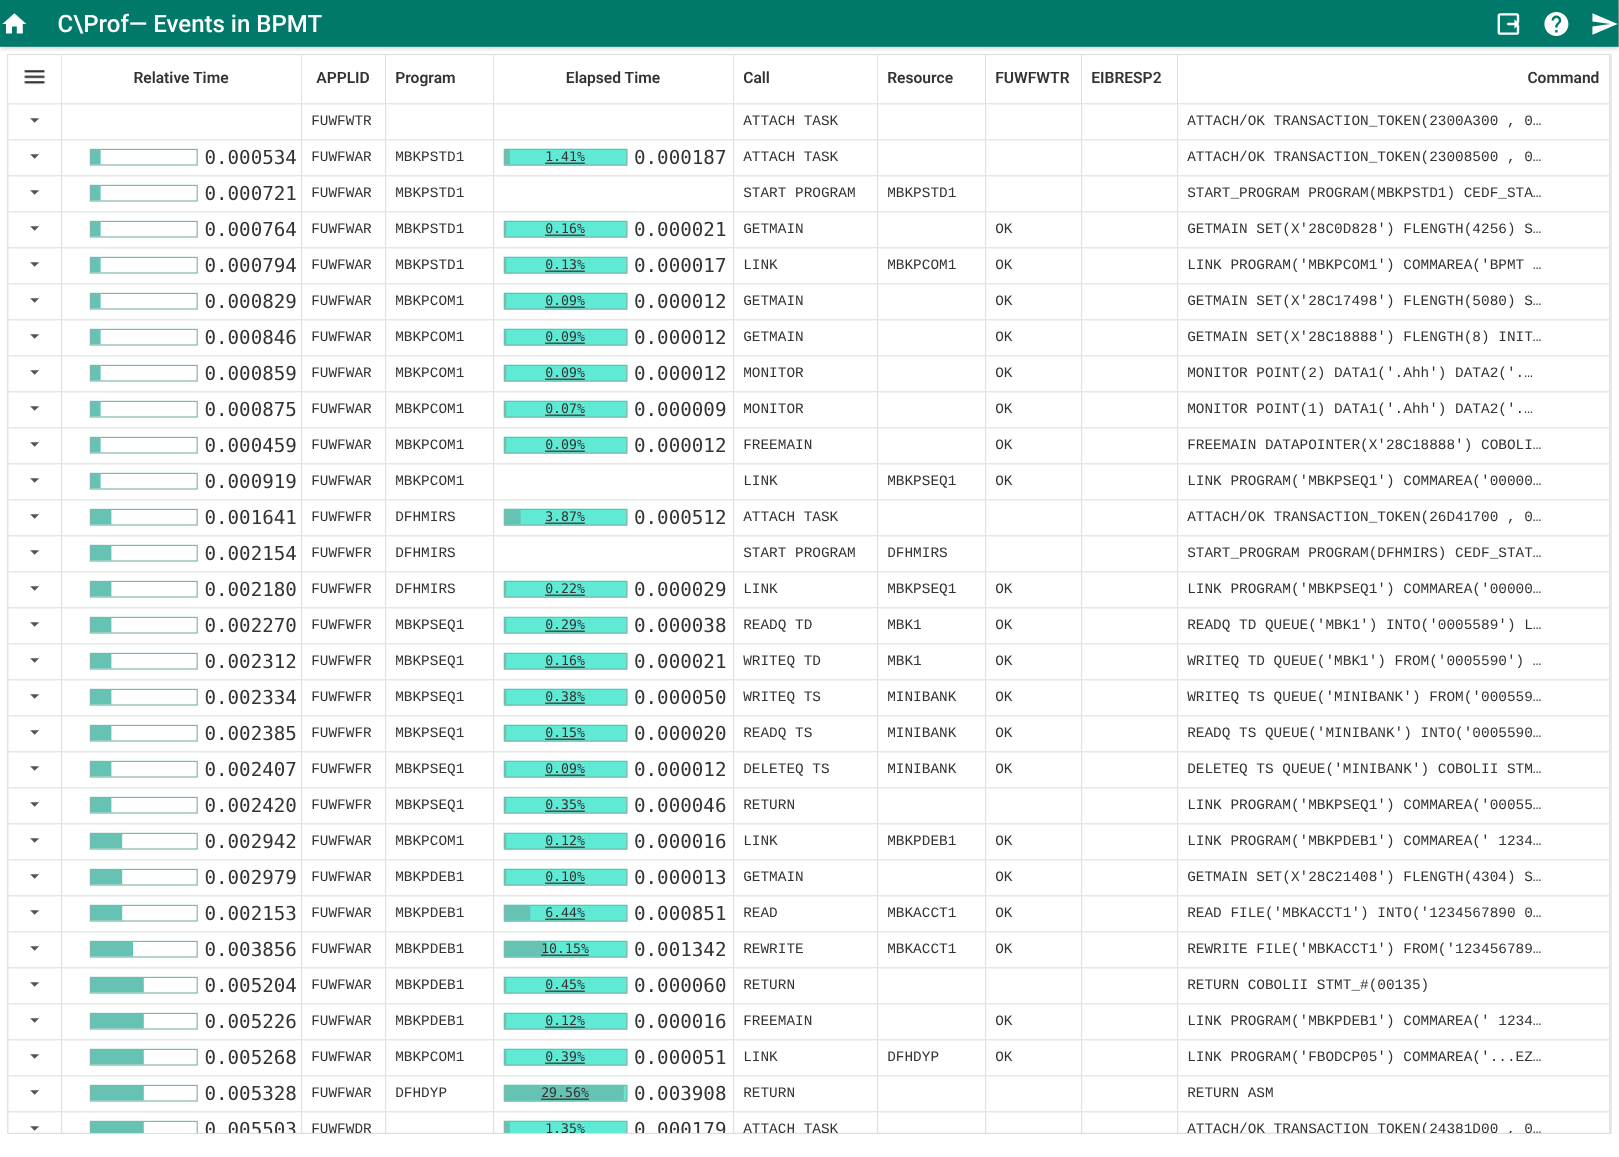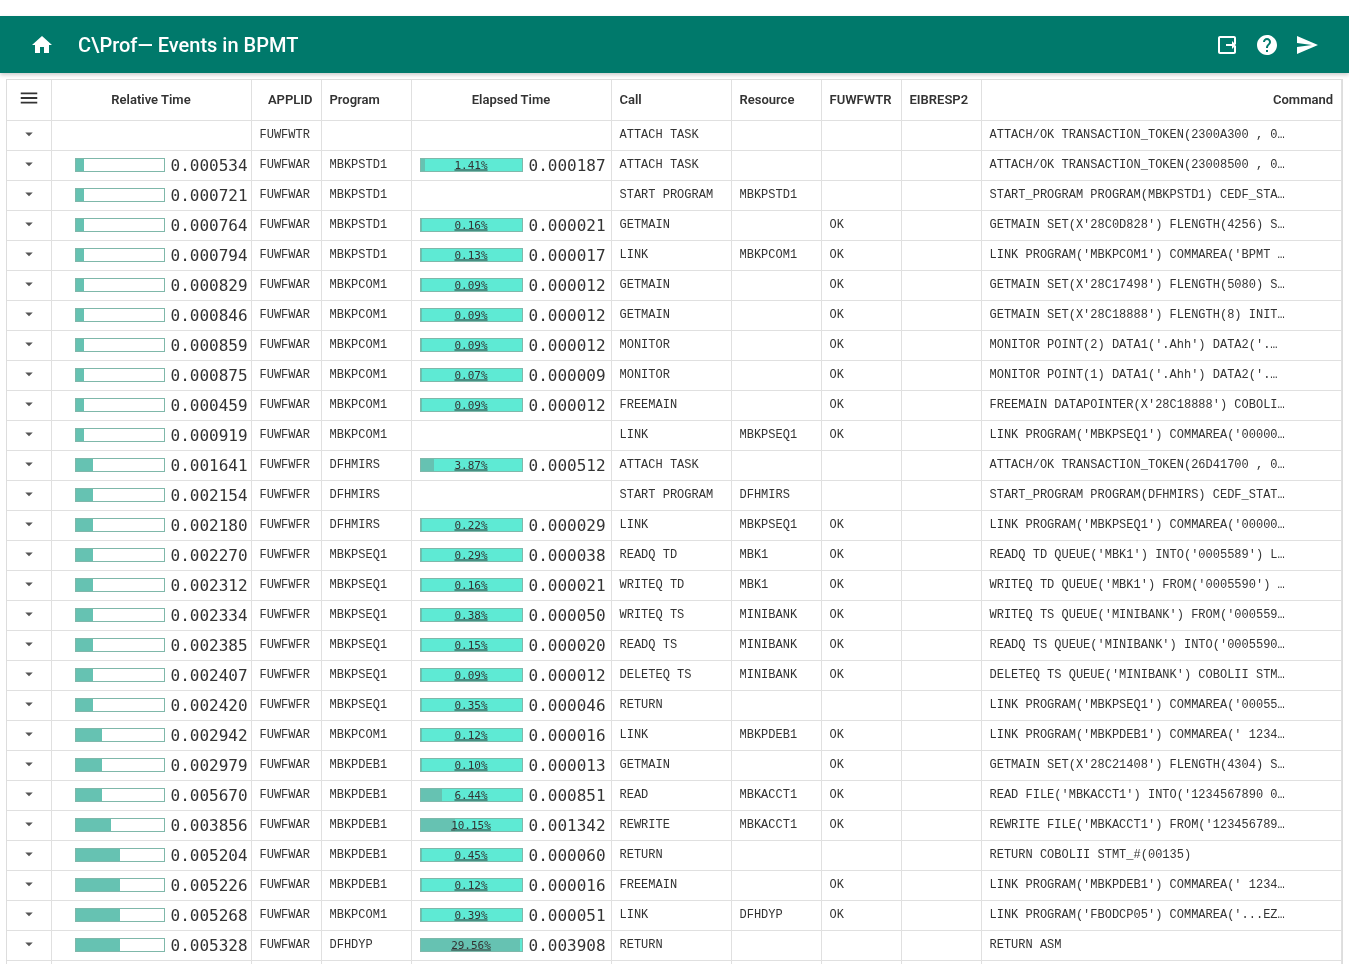--- a/index.html
+++ b/index.html
@@ -1,17 +1,17 @@
 <!DOCTYPE html>
 <html><head>
 <meta charset="utf-8">
 <style>
   * { box-sizing: border-box; margin: 0; padding: 0; }
   body { font-family: -apple-system, BlinkMacSystemFont, "Segoe UI", Roboto, Arial, sans-serif; font-size: 13px; background: #fff; color: #333; }
-  .app-bar { background: #00796b; color: #fff; height: 57px; display: flex; align-items: center; padding: 0 30px; box-shadow: 0 2px 4px rgba(0,0,0,0.2); margin-top: 16px; }
+  .app-bar { background: #00796b; color: #fff; height: 39px; display: flex; align-items: center; padding: 0 0; box-shadow: 0 2px 4px rgba(0,0,0,0.2); }
   .app-bar .home { width: 24px; height: 24px; margin-right: 24px; cursor: pointer; }
   .app-bar .title { font-size: 20px; font-weight: 500; flex: 1; }
   .app-bar .actions { display: flex; gap: 16px; align-items: center; }
   .app-bar .actions .act { width: 24px; height: 24px; cursor: pointer; display:flex; align-items:center; justify-content:center; }
   .app-bar svg { fill: #fff; width: 24px; height: 24px; }
 
   .grid-wrap { border: 1px solid #ddd; margin: 6px; overflow: auto; height: 900px; position: relative; }
   table { border-collapse: collapse; width: 100%; table-layout: fixed; }
   th, td { border-right: 1px solid #e0e0e0; border-bottom: 1px solid #e0e0e0; padding: 4px 8px; white-space: nowrap; overflow: hidden; text-overflow: ellipsis; height: 24px; vertical-align: middle; }
   thead th { background: #fff; font-weight: 600; font-size: 13px; height: 40px; position: sticky; top:0; z-index:2; }
@@ -93,21 +93,21 @@
     <thead>
       <tr>
         <th>
           <span class="hamburger">
             <svg viewBox="0 0 24 24">
                 <path d="M3 18h18v-2H3v2zm0-5h18v-2H3v2zm0-7v2h18V6H3z"></path>
               </svg>
           </span>
         </th>
         <th>Relative Time</th>
-        <th style="text-align:right">APPLID</th>
+        <th style="text-align:center">APPLID</th>
         <th style="text-align:left">Program</th>
         <th>Elapsed Time</th>
         <th style="text-align:left">Call</th>
         <th style="text-align:left">Resource</th>
         <th style="text-align:left">FUWFWTR</th>
         <th style="text-align:left">EIBRESP2</th>
         <th style="text-align:right">Command</th>
       </tr>
     </thead>
     <tbody id="grid-body">
@@ -758,21 +758,21 @@
           <td class="col-expand"><span class="expand-toggle">
               <svg viewBox="0 0 24 24">
                 <path d="M7 10l5 5 5-5z"></path>
               </svg>
             </span></td>
           <td class="col-reltime">
             <div class="reltime-cell">
               <div class="reltime-track">
                 <div class="reltime-fill" style="left: 0px; width: 30%;"></div>
               </div>
-              <div class="reltime-val">0.005670</div>
+              <div class="reltime-val">0.002153</div>
             </div>
           </td>
           <td class="mono">FUWFWAR</td>
           <td class="mono">MBKPDEB1</td>
           <td class="col-elapsed">
             <div class="barcell">
               <div class="bartrack">
                 <div class="barfill" style="width: 21.4667%;"></div>
                 <div class="barlabel">6.44%</div>
               </div>

